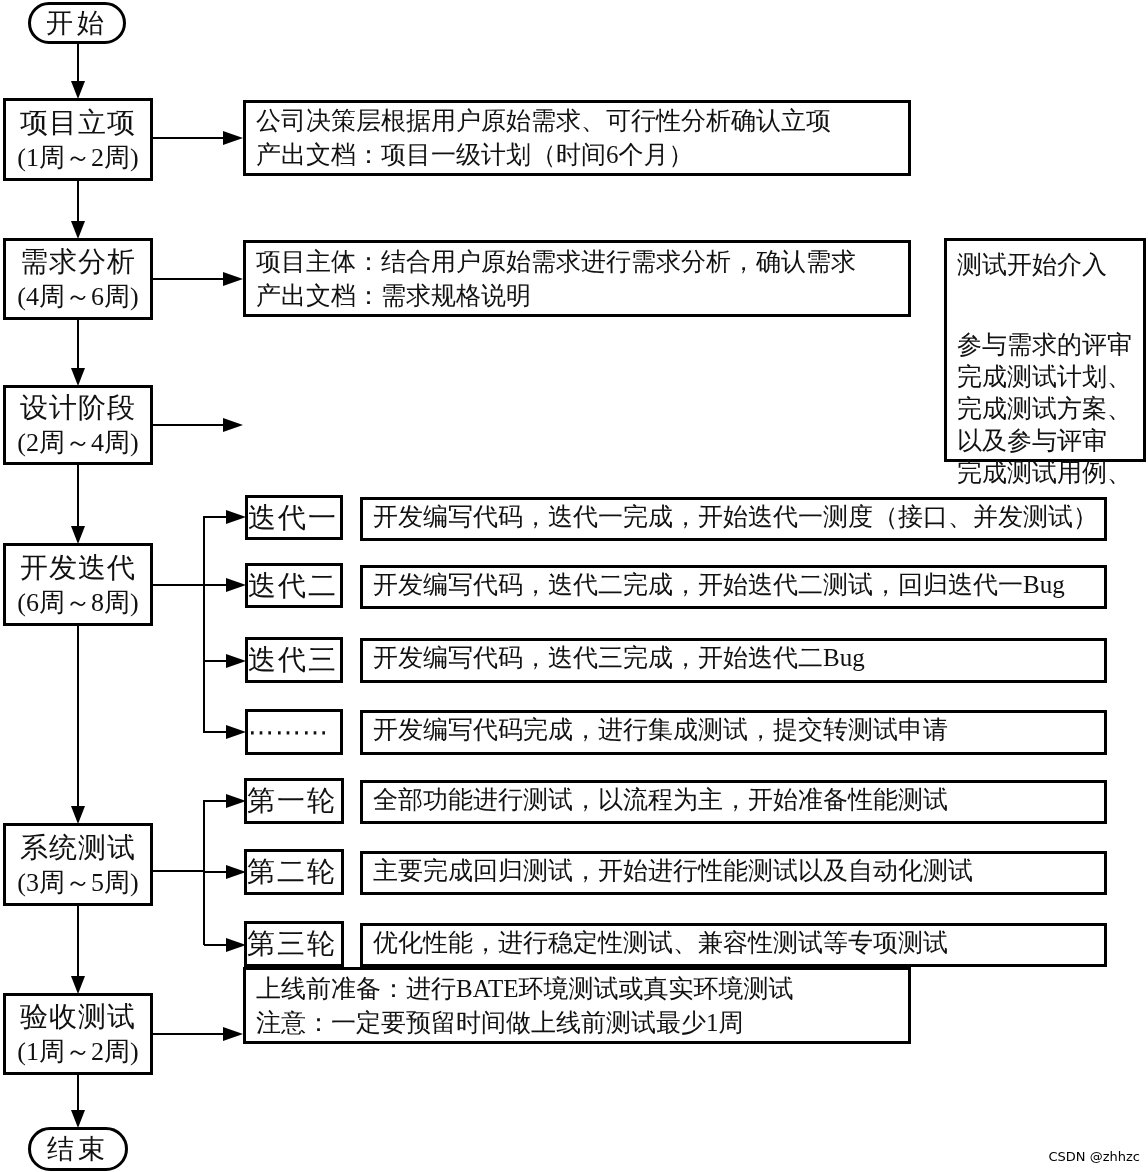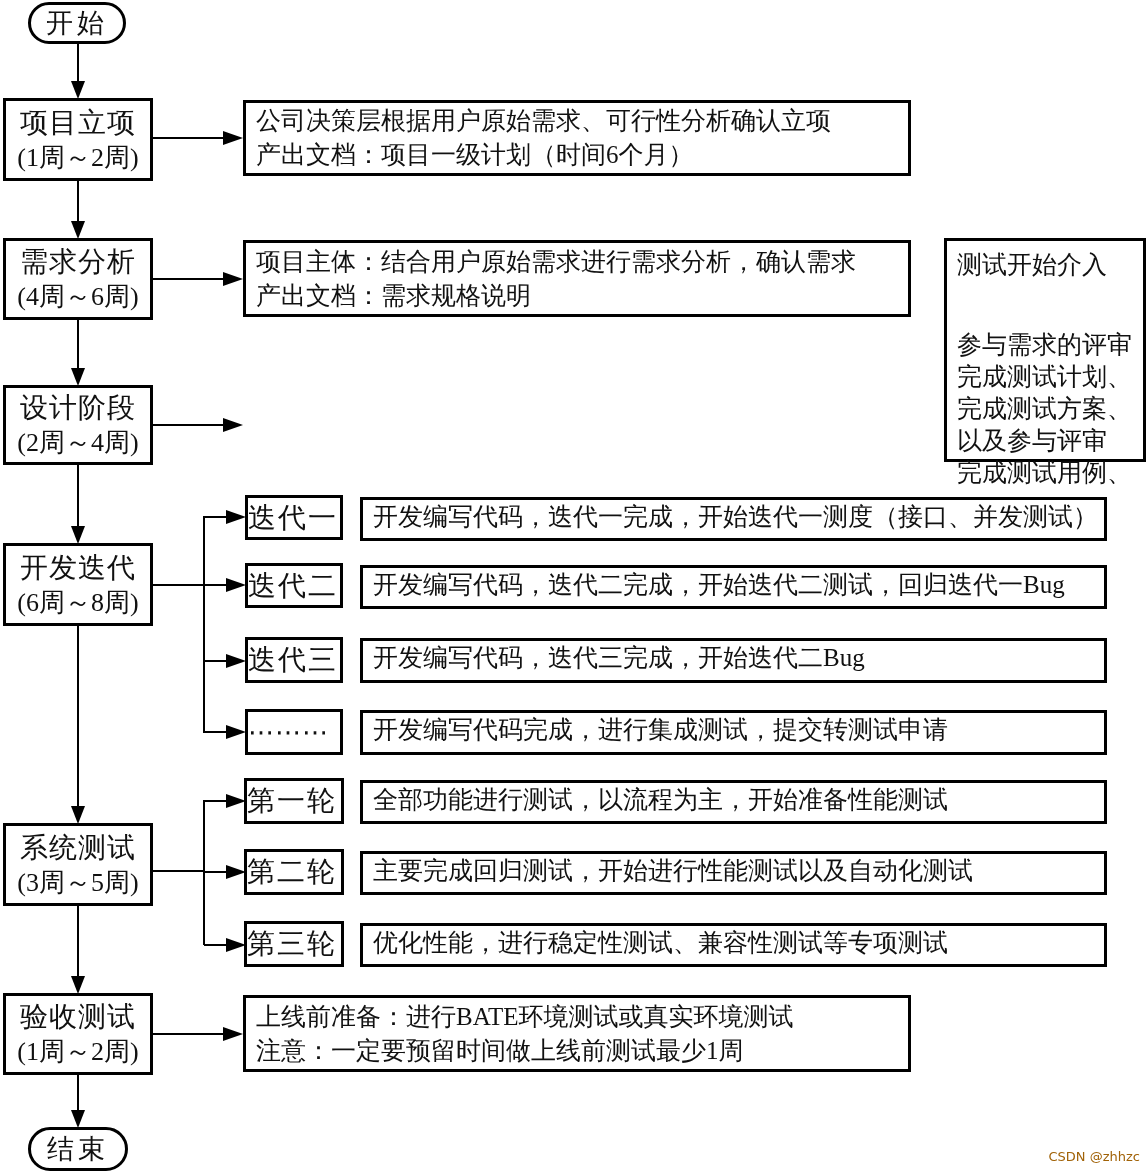--- a/index.html
+++ b/index.html
@@ -96,21 +96,21 @@
     border-left: 7px solid transparent;
     border-right: 7px solid transparent;
     border-top: 18px solid #000;
   }
   .watermark {
     position: absolute;
     right: 8px;
     bottom: 8px;
     font-family: "DejaVu Sans", "Liberation Sans", sans-serif;
     font-size: 13px;
-    color: #a16207;
+    color: #000000;
   }
   .dots { letter-spacing: 1px; font-size: 26px; }
 </style>
 </head>
 <body>
 
 <div class="canvas">
 
   <div class="oval" style="left:28px;top:2px;width:98px;height:42px">
     <span>开始</span>
@@ -146,21 +146,21 @@
   </div>
 
   <div class="descbox" style="left:243px;top:100px;width:668px;height:76px">
     <div>公司决策层根据用户原始需求、可行性分析确认立项</div>
     <div>产出文档：项目一级计划（时间6个月）</div>
   </div>
   <div class="descbox" style="left:243px;top:240px;width:668px;height:77px">
     <div>项目主体：结合用户原始需求进行需求分析，确认需求</div>
     <div>产出文档：需求规格说明</div>
   </div>
-  <div class="descbox" style="left:243px;top:995px;width:668px;height:77px">
+  <div class="descbox" style="left:243px;top:967px;width:668px;height:77px">
     <div>上线前准备：进行BATE环境测试或真实环境测试</div>
     <div>注意：一定要预留时间做上线前测试最少1周</div>
   </div>
 
   <div class="notebox">
     <div>测试开始介入</div>
     <div class="gap">参与需求的评审</div>
     <div>完成测试计划、</div>
     <div>完成测试方案、</div>
     <div>以及参与评审</div>

